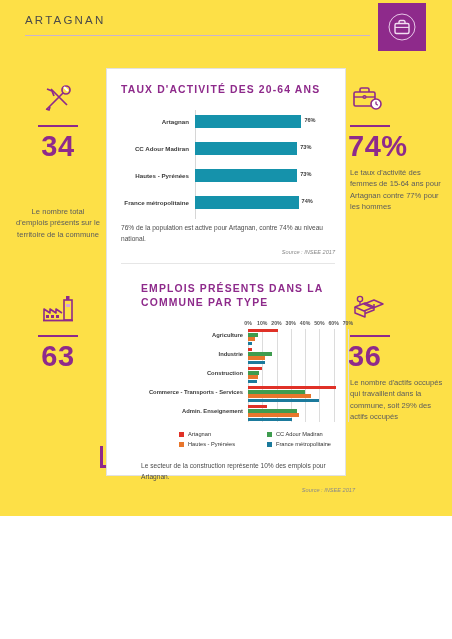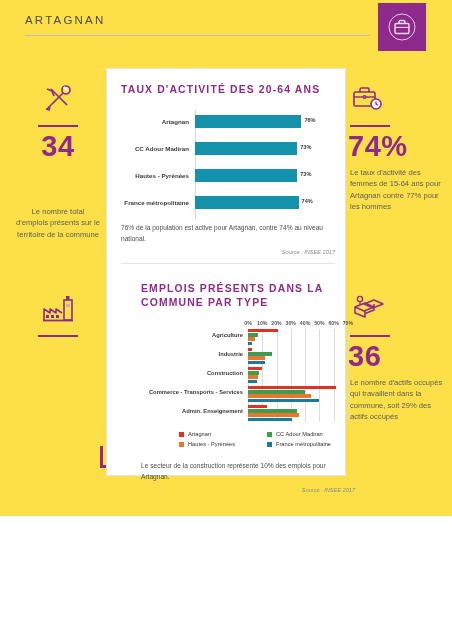--- a/index.html
+++ b/index.html
@@ -159,20 +159,21 @@
         <rect x="24" y="6" width="8" height="20" fill="none" stroke="#8e2a8b" stroke-width="1.6"></rect>
         <rect x="26" y="2" width="3.5" height="4" fill="#8e2a8b"></rect>
         <line x1="3" y1="26.5" x2="33" y2="26.5" stroke="#8e2a8b" stroke-width="1.8"></line>
         <rect x="6" y="21" width="3" height="3" fill="#8e2a8b"></rect>
         <rect x="11" y="21" width="3" height="3" fill="#8e2a8b"></rect>
         <rect x="16" y="21" width="3" height="3" fill="#8e2a8b"></rect>
         <rect x="26" y="10" width="4" height="3" fill="#d8a8d8"></rect>
       </svg>
     </div>
     <div class="stat-rule"></div>
+    <div class="stat-number">63</div>
   </div>
 
   <div class="stat stat-right" style="top:78px">
     <div class="stat-icon">
       <svg width="34" height="30" viewBox="0 0 34 30">
         <rect x="4" y="8" width="21" height="14" rx="1.5" fill="none" stroke="#8e2a8b" stroke-width="1.6"></rect>
         <path d="M10 8V5.5A1.5 1.5 0 0 1 11.5 4h6A1.5 1.5 0 0 1 19 5.5V8" fill="none" stroke="#8e2a8b" stroke-width="1.6"></path>
         <line x1="4" y1="13" x2="25" y2="13" stroke="#8e2a8b" stroke-width="1.4"></line>
         <circle cx="14.5" cy="13" r="1.5" fill="none" stroke="#8e2a8b" stroke-width="1.2"></circle>
         <circle cx="26" cy="20" r="5" fill="#fff" stroke="#8e2a8b" stroke-width="1.6"></circle>

